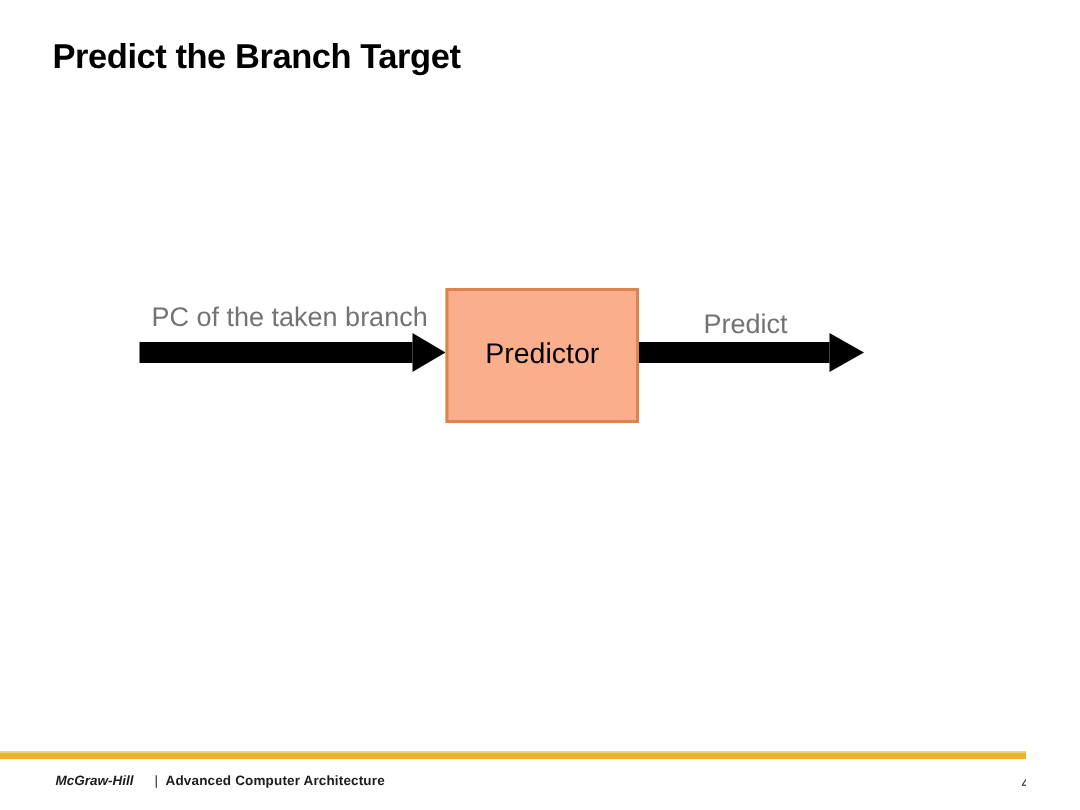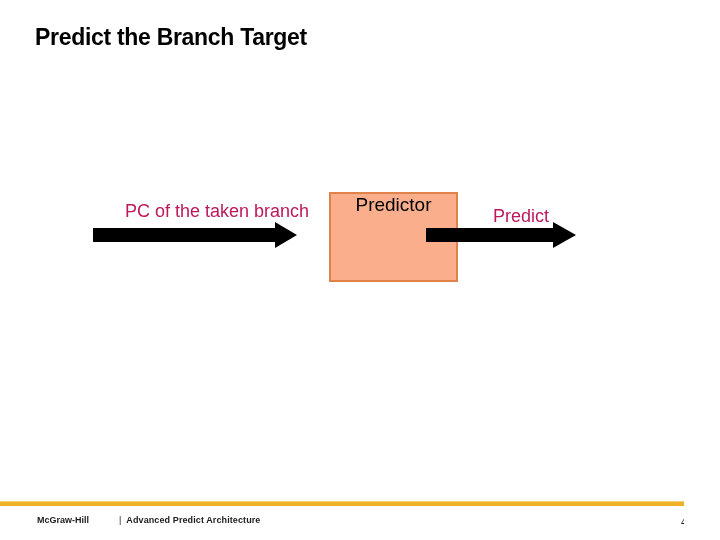--- a/index.html
+++ b/index.html
@@ -26,39 +26,38 @@
     font-weight: 700;
     letter-spacing: -0.3px;
     color: var(--title-text, #000);
     white-space: nowrap;
   }
   .diagram-label {
     position: absolute;
     font-size: 18px;
     line-height: 1.2;
     font-weight: 400;
-    color: #be185d;
+    color: #737373;
     white-space: nowrap;
-    margin-left: 24px;
   }
   .pc-label   { left: 101px; top: 201px; }
   .target-label { left: 469px; top: 206px; }
 
   .predictor-box {
     position: absolute;
     left: 297px;
     top: 192px;
     width: 129px;
     height: 90px;
     box-sizing: border-box;
     background: var(--box-fill, #FBAE8B);
     border: 2px solid var(--box-border, #E0834B);
     display: flex;
+    align-items: center;
     justify-content: center;
-    margin-left: 32px;
   }
   .predictor-box .box-label {
     font-size: 19px;
     color: #000;
     white-space: nowrap;
   }
 
   .arrow {
     position: absolute;
     display: flex;
@@ -97,21 +96,21 @@
     position: absolute;
     left: 37px;
     top: 515px;
     display: flex;
     align-items: baseline;
     font-size: 9px;
     font-weight: 700;
     color: var(--footer-text, #1c1c1c);
     white-space: nowrap;
   }
-  .footer .brand { margin-right: 30px; }
+  .footer .brand { margin-right: 14px; font-style: italic; }
   .footer .separator { margin-right: 5px; font-weight: 400; }
   .footer .course { letter-spacing: 0.1px; }
 
   .page-number {
     position: absolute;
     left: 681px;
     top: 517px;
     font-size: 10px;
     font-weight: 400;
     color: var(--footer-text, #1c1c1c);
@@ -140,18 +139,18 @@
   <div class="arrow output-arrow">
     <div class="shaft"></div>
     <div class="head"></div>
   </div>
 
   <div class="accent-bar"></div>
 
   <div class="footer">
     <span class="brand">McGraw-Hill</span>
     <span class="separator">|</span>
-    <span class="course">Advanced Predict Architecture</span>
+    <span class="course">Advanced Computer Architecture</span>
   </div>
 
   <div class="page-number">46</div>
 
 </div>
 
 </body></html>

